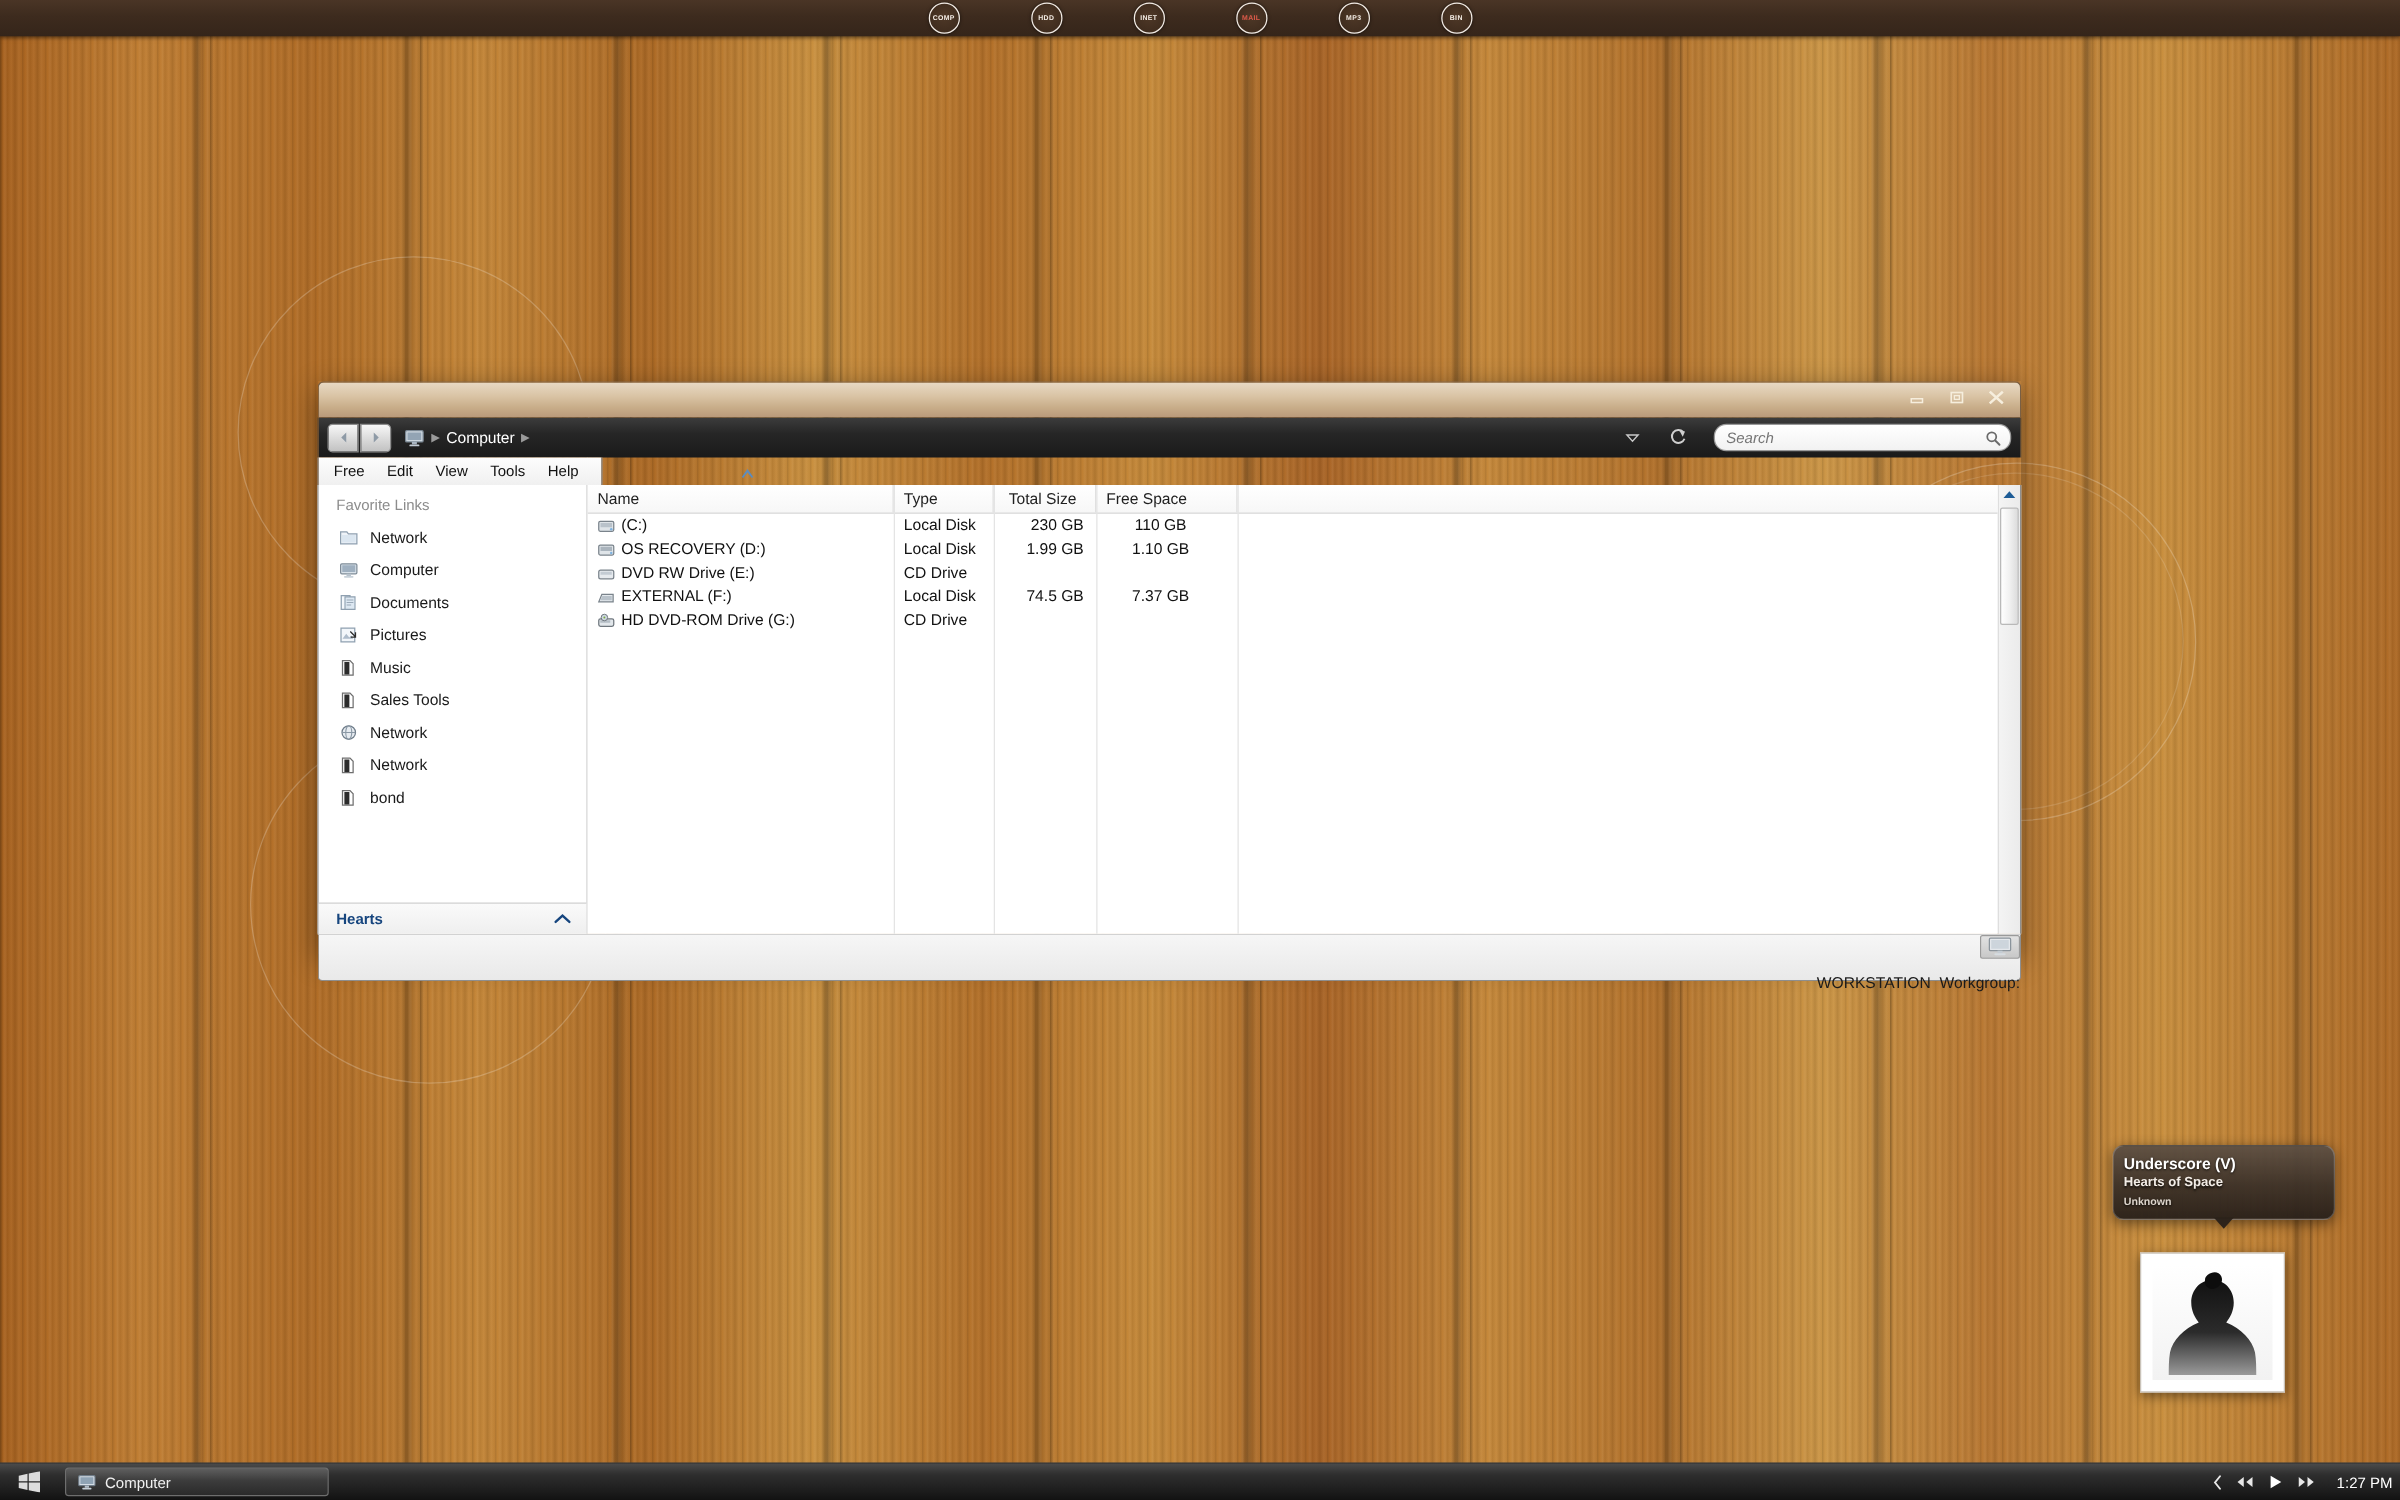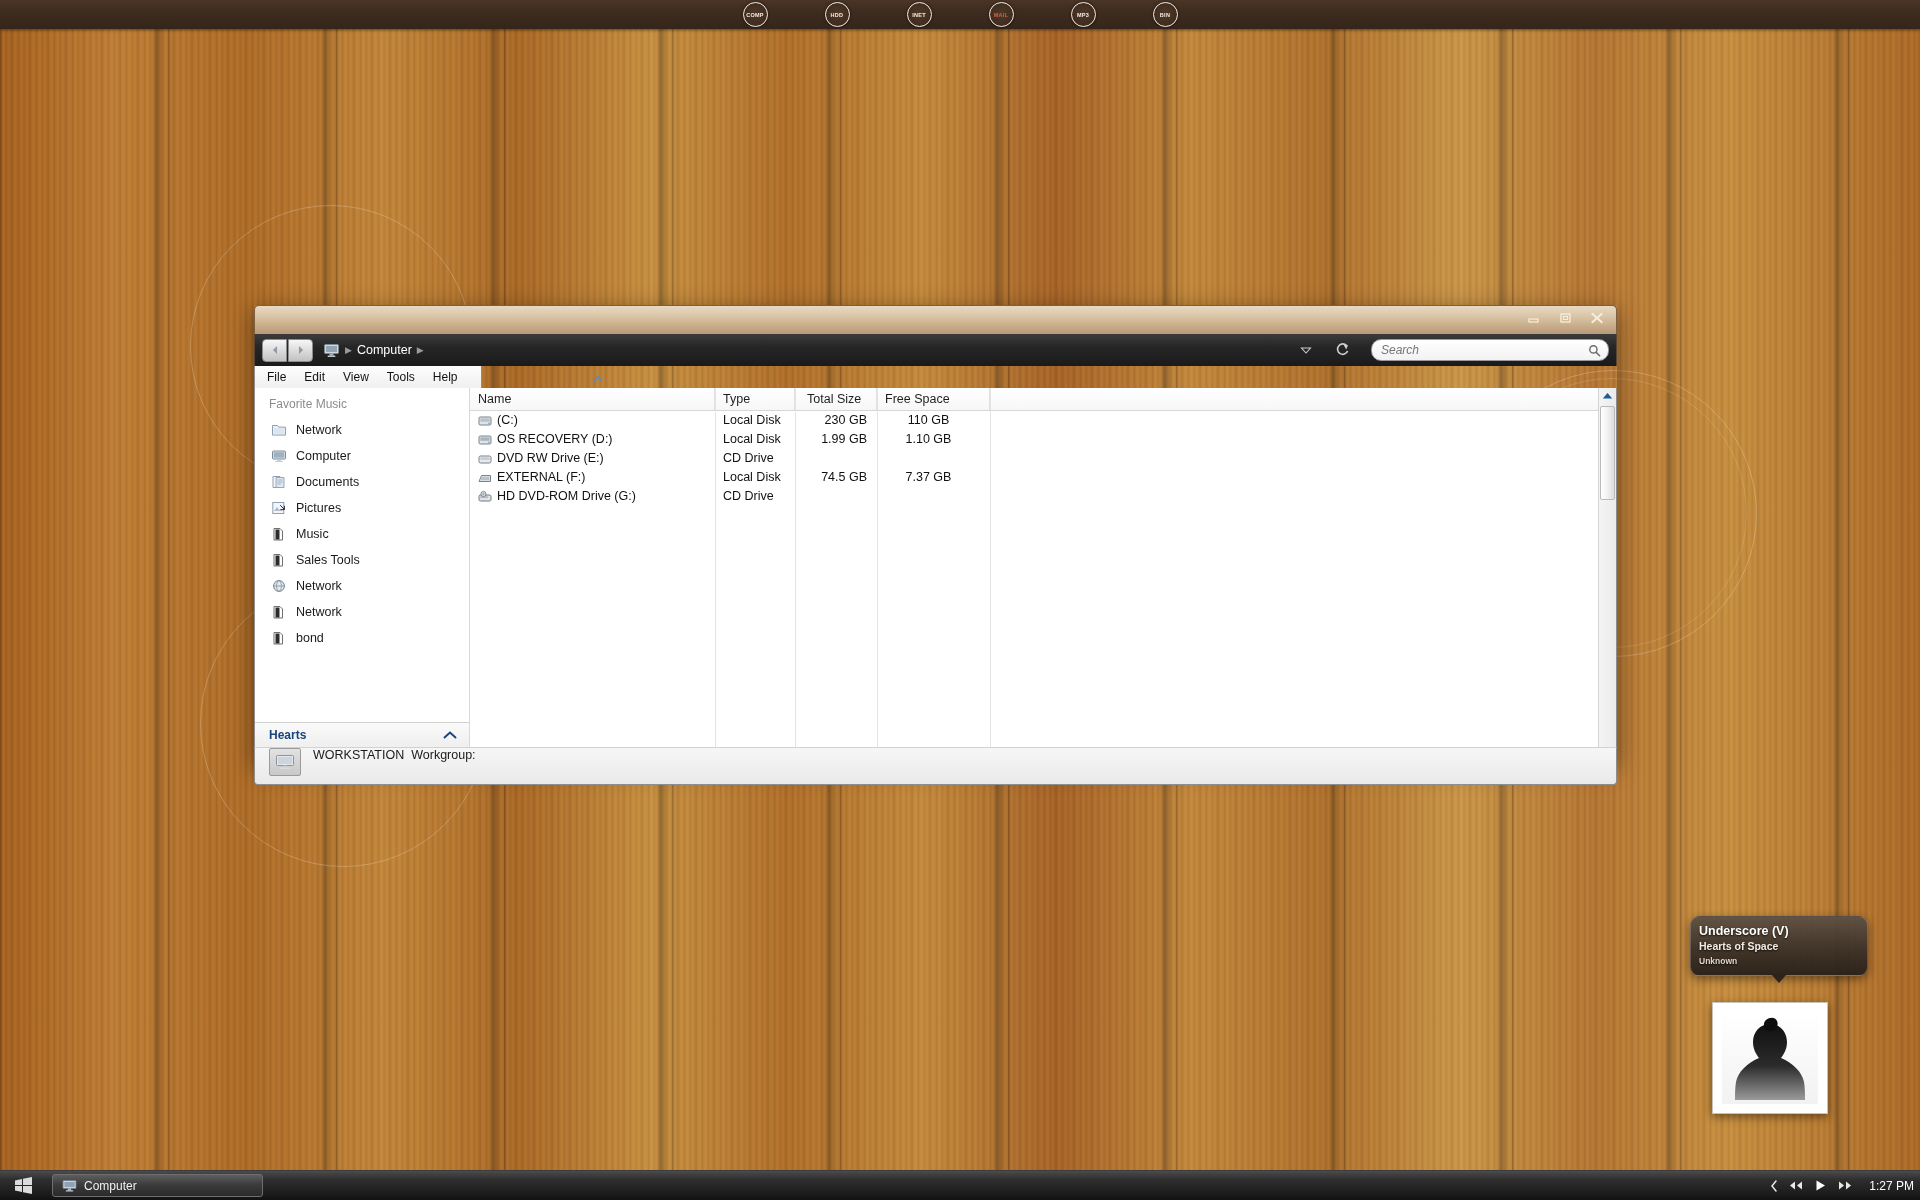--- a/index.html
+++ b/index.html
@@ -213,21 +213,21 @@
     border: 1px solid #b9b9b9; border-radius: 2px;
     cursor: grab;
   }
 
   
   #statusbar {
     height: 36px;
     background: linear-gradient(180deg,#f6f6f6 0%,#e9e9e9 100%);
     border: 1px solid #8e8e8e; border-top: 1px solid #d2d2d2;
     border-radius: 0 0 4px 4px;
-    display: flex; align-items: flex-start; padding-left: 14px; gap: 12px;
+    display: flex; align-items: flex-end; padding-left: 14px; gap: 12px; flex-direction: column;
   }
   #status-icon {
     width: 30px; height: 26px;
     background: linear-gradient(180deg,#e2e2e2,#c8c8c8);
     border: 1px solid #9a9a9a; border-radius: 2px;
     display: flex; align-items: center; justify-content: center;
   }
   #status-text { font-size: 12.5px; color: #1a1a1a; }
 
   
@@ -381,31 +381,31 @@
         <input id="search-input" type="text" placeholder="Search" style="">
         <svg width="13" height="13" viewBox="0 0 13 13">
           <circle cx="5.4" cy="5.4" r="3.6" fill="none" stroke="#6b6b6b" stroke-width="1.4"></circle>
           <path d="M8.2 8.4 L11.6 11.8" stroke="#6b6b6b" stroke-width="1.5" stroke-linecap="round"></path>
         </svg>
       </div>
     </div>
   </div>
 
   <div id="menubar">
-    <span class="menu-item">File</span>
+    <span class="menu-item">Free</span>
     <span class="menu-item">Edit</span>
     <span class="menu-item">View</span>
     <span class="menu-item">Tools</span>
     <span class="menu-item">Help</span>
   </div>
 
   <div id="winbody">
 
     <div id="sidebar">
-      <div id="fav-title">Favorite Music</div>
+      <div id="fav-title">Favorite Links</div>
 
       <div class="fav-item">
         <svg class="fav-icon" viewBox="0 0 16 16">
           <path d="M1.5 3.5 h5 l1.2 1.6 h6.8 v8 h-13 z" fill="#eef3f8" stroke="#8fa0b0" stroke-width="1"></path>
           <path d="M2.5 6 h11 v6 h-11 z" fill="#dbe6f0"></path>
         </svg>
         <span>Network</span>
       </div>
 
       <div class="fav-item">

